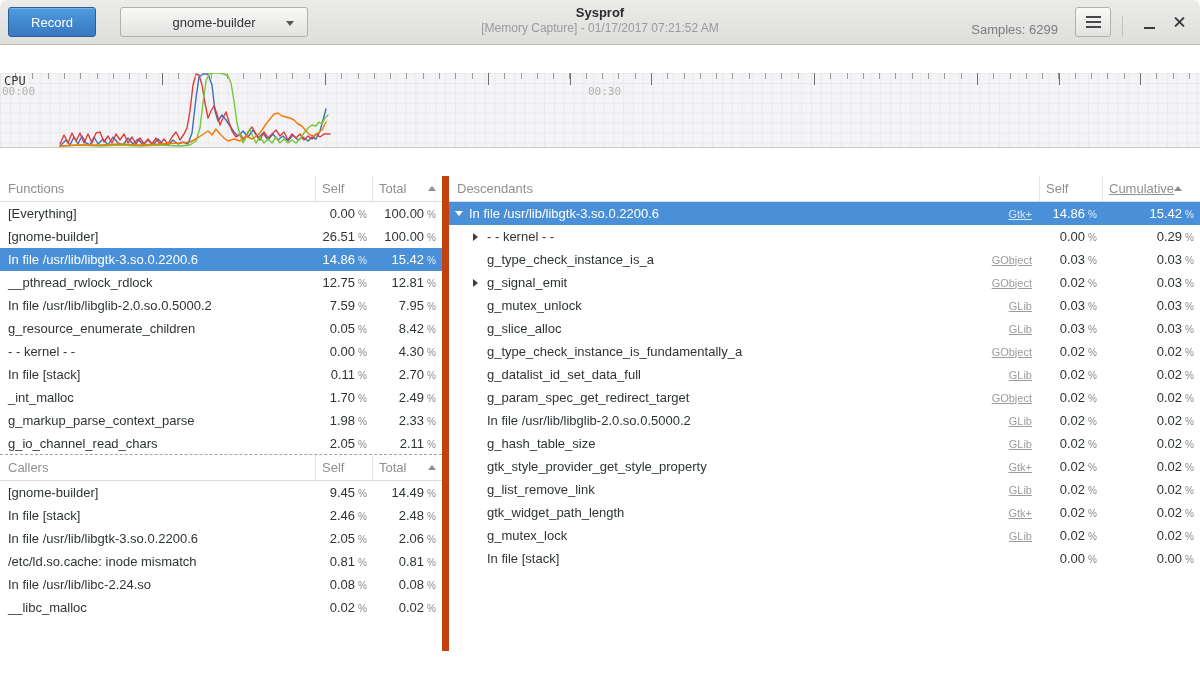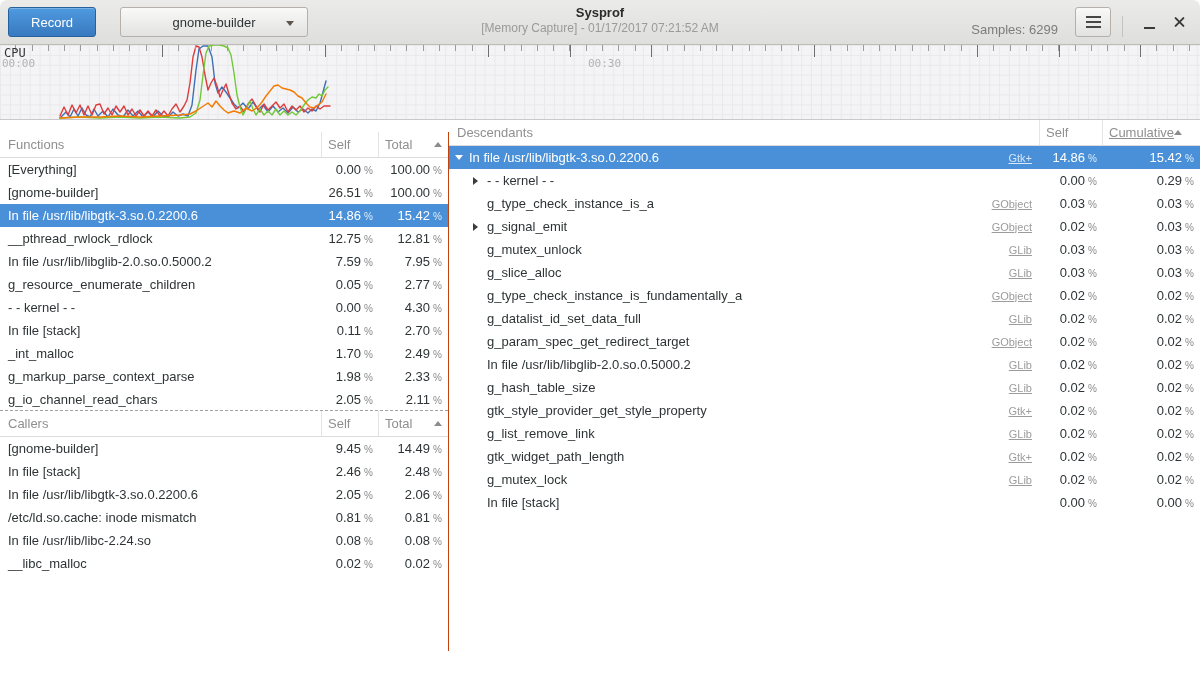--- a/index.html
+++ b/index.html
@@ -2,21 +2,21 @@
 <html><head>
 <meta charset="utf-8">
 <style>
   html,body { margin:0; padding:0; }
   body {
     width:1200px; height:675px; overflow:hidden;
     font-family:"Liberation Sans", sans-serif;
     background:#ffffff; color:#2e3436;
     -webkit-font-smoothing:antialiased;
   }
-  .window { width:1200px; height:651px; display:flex; flex-direction:column; }
+  .window { width:1200px; height:651px; display:flex; flex-direction:column;gap:28px; }
 
   
   .titlebar {
     height:45px; flex:0 0 45px; box-sizing:border-box;
     background:linear-gradient(#ebebea,#dededd);
     border-bottom:1px solid #bfbbb6;
     border-radius:7px 7px 0 0;
     display:flex; align-items:center; position:relative;
   }
   .btn-record {
@@ -89,21 +89,21 @@
   .cpu-label { position:absolute; top:1px; left:4px;
     font-family:"DejaVu Sans Mono", monospace; font-size:12px; color:#343434; }
   .time-label { position:absolute; top:12px;
     font-family:"DejaVu Sans Mono", monospace; font-size:11px; color:#b2b2b2; }
   #time-start { left:2px; }
   #time-mid { left:588px; }
   #cpu-svg { position:absolute; left:0; top:0; }
 
   
   .main { flex:1; display:flex; background:#fff; min-height:0; }
-  .left-pane { width:449px; flex:0 0 449px; box-sizing:border-box; border-right:1px solid #c2410c;margin-top:12px; }
+  .left-pane { width:449px; flex:0 0 449px; box-sizing:border-box; border-right:7px solid #c2410c; }
   .right-pane { flex:1; min-width:0; }
 
   .thead { display:flex; height:26px; box-sizing:border-box; border-bottom:1px solid #dcdcdc;
     color:#8f8f8f; font-size:13px; background:#fff; }
   .hc { box-sizing:border-box; height:100%; display:flex; align-items:center;
     border-right:1px solid #e4e4e4; padding:0 6px; }
   .hc:last-child { border-right:none; }
   .hc-name { flex:1; padding-left:8px; }
   .hc-self-l  { width:57px; flex:0 0 57px; }
   .hc-total   { width:69px; flex:0 0 69px; justify-content:space-between; }
@@ -218,21 +218,21 @@
             <div class="c-num w-total"><span class="num">12.81</span><span class="pct">%</span></div>
           </div>
           <div class="trow">
             <div class="c-name">In file /usr/lib/libglib-2.0.so.0.5000.2</div>
             <div class="c-num w-self-l"><span class="num">7.59</span><span class="pct">%</span></div>
             <div class="c-num w-total"><span class="num">7.95</span><span class="pct">%</span></div>
           </div>
           <div class="trow">
             <div class="c-name">g_resource_enumerate_children</div>
             <div class="c-num w-self-l"><span class="num">0.05</span><span class="pct">%</span></div>
-            <div class="c-num w-total"><span class="num">2.77</span><span class="pct">%</span></div>
+            <div class="c-num w-total"><span class="num">8.42</span><span class="pct">%</span></div>
           </div>
           <div class="trow">
             <div class="c-name">- - kernel - -</div>
             <div class="c-num w-self-l"><span class="num">0.00</span><span class="pct">%</span></div>
             <div class="c-num w-total"><span class="num">4.30</span><span class="pct">%</span></div>
           </div>
           <div class="trow">
             <div class="c-name">In file [stack]</div>
             <div class="c-num w-self-l"><span class="num">0.11</span><span class="pct">%</span></div>
             <div class="c-num w-total"><span class="num">2.70</span><span class="pct">%</span></div>

